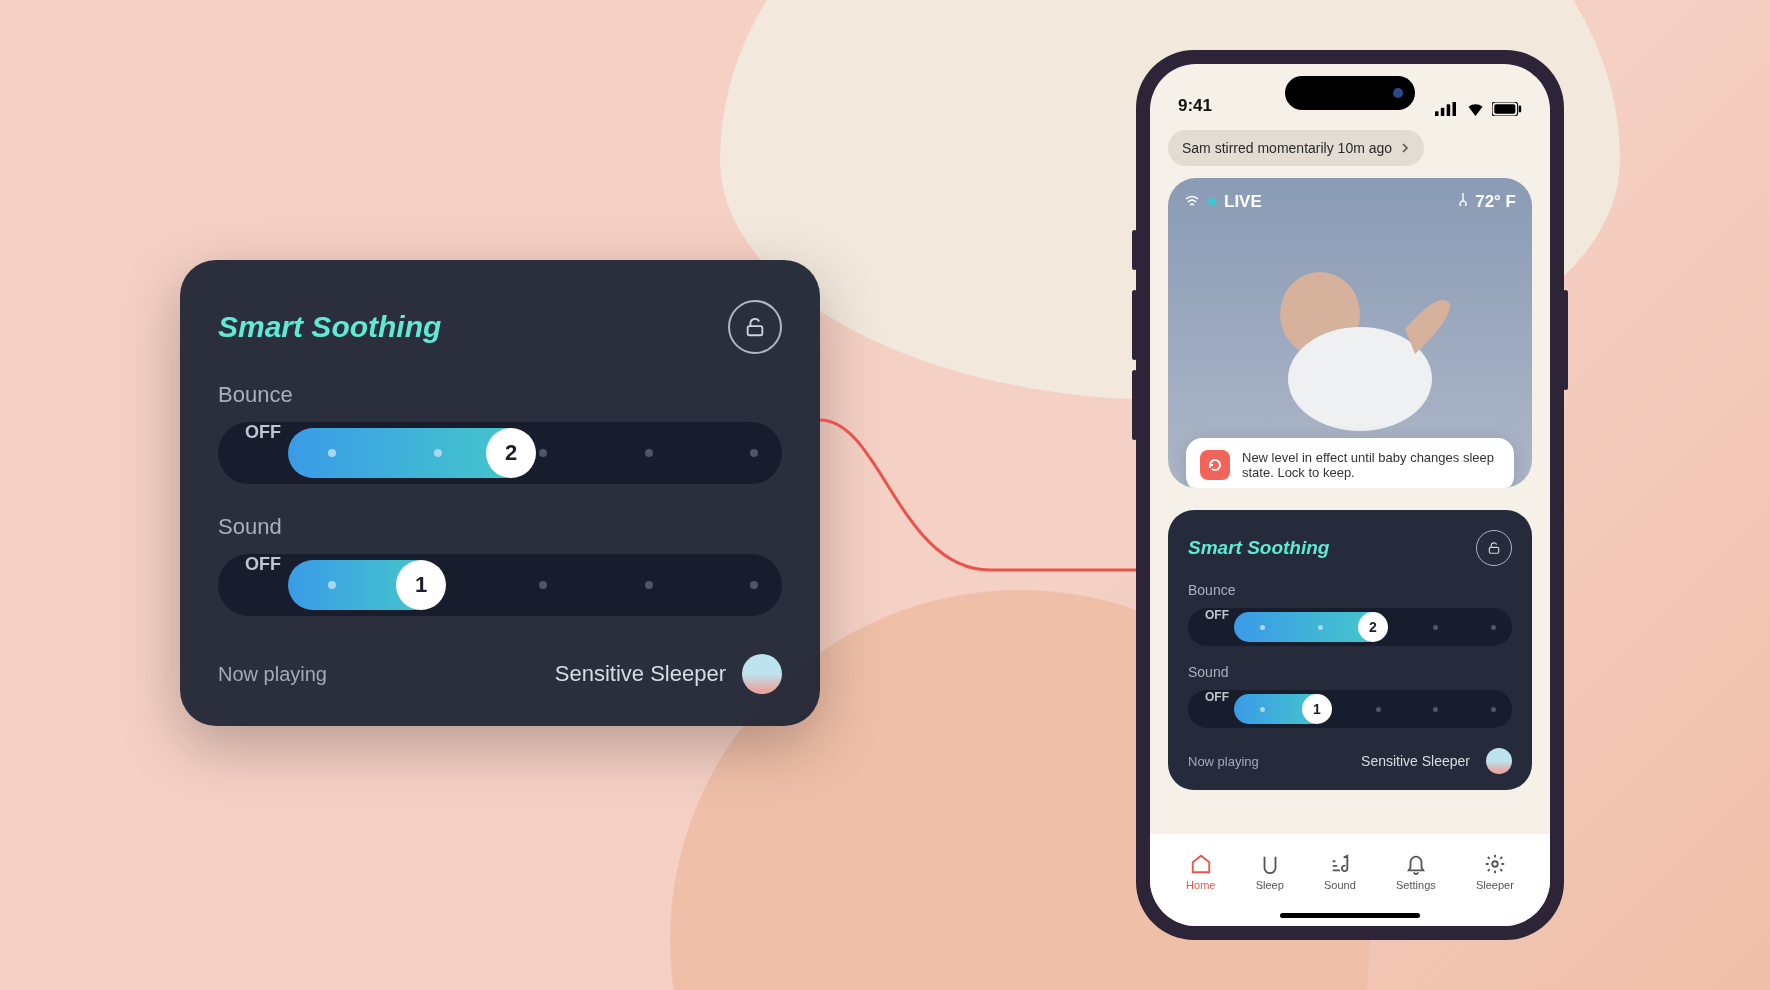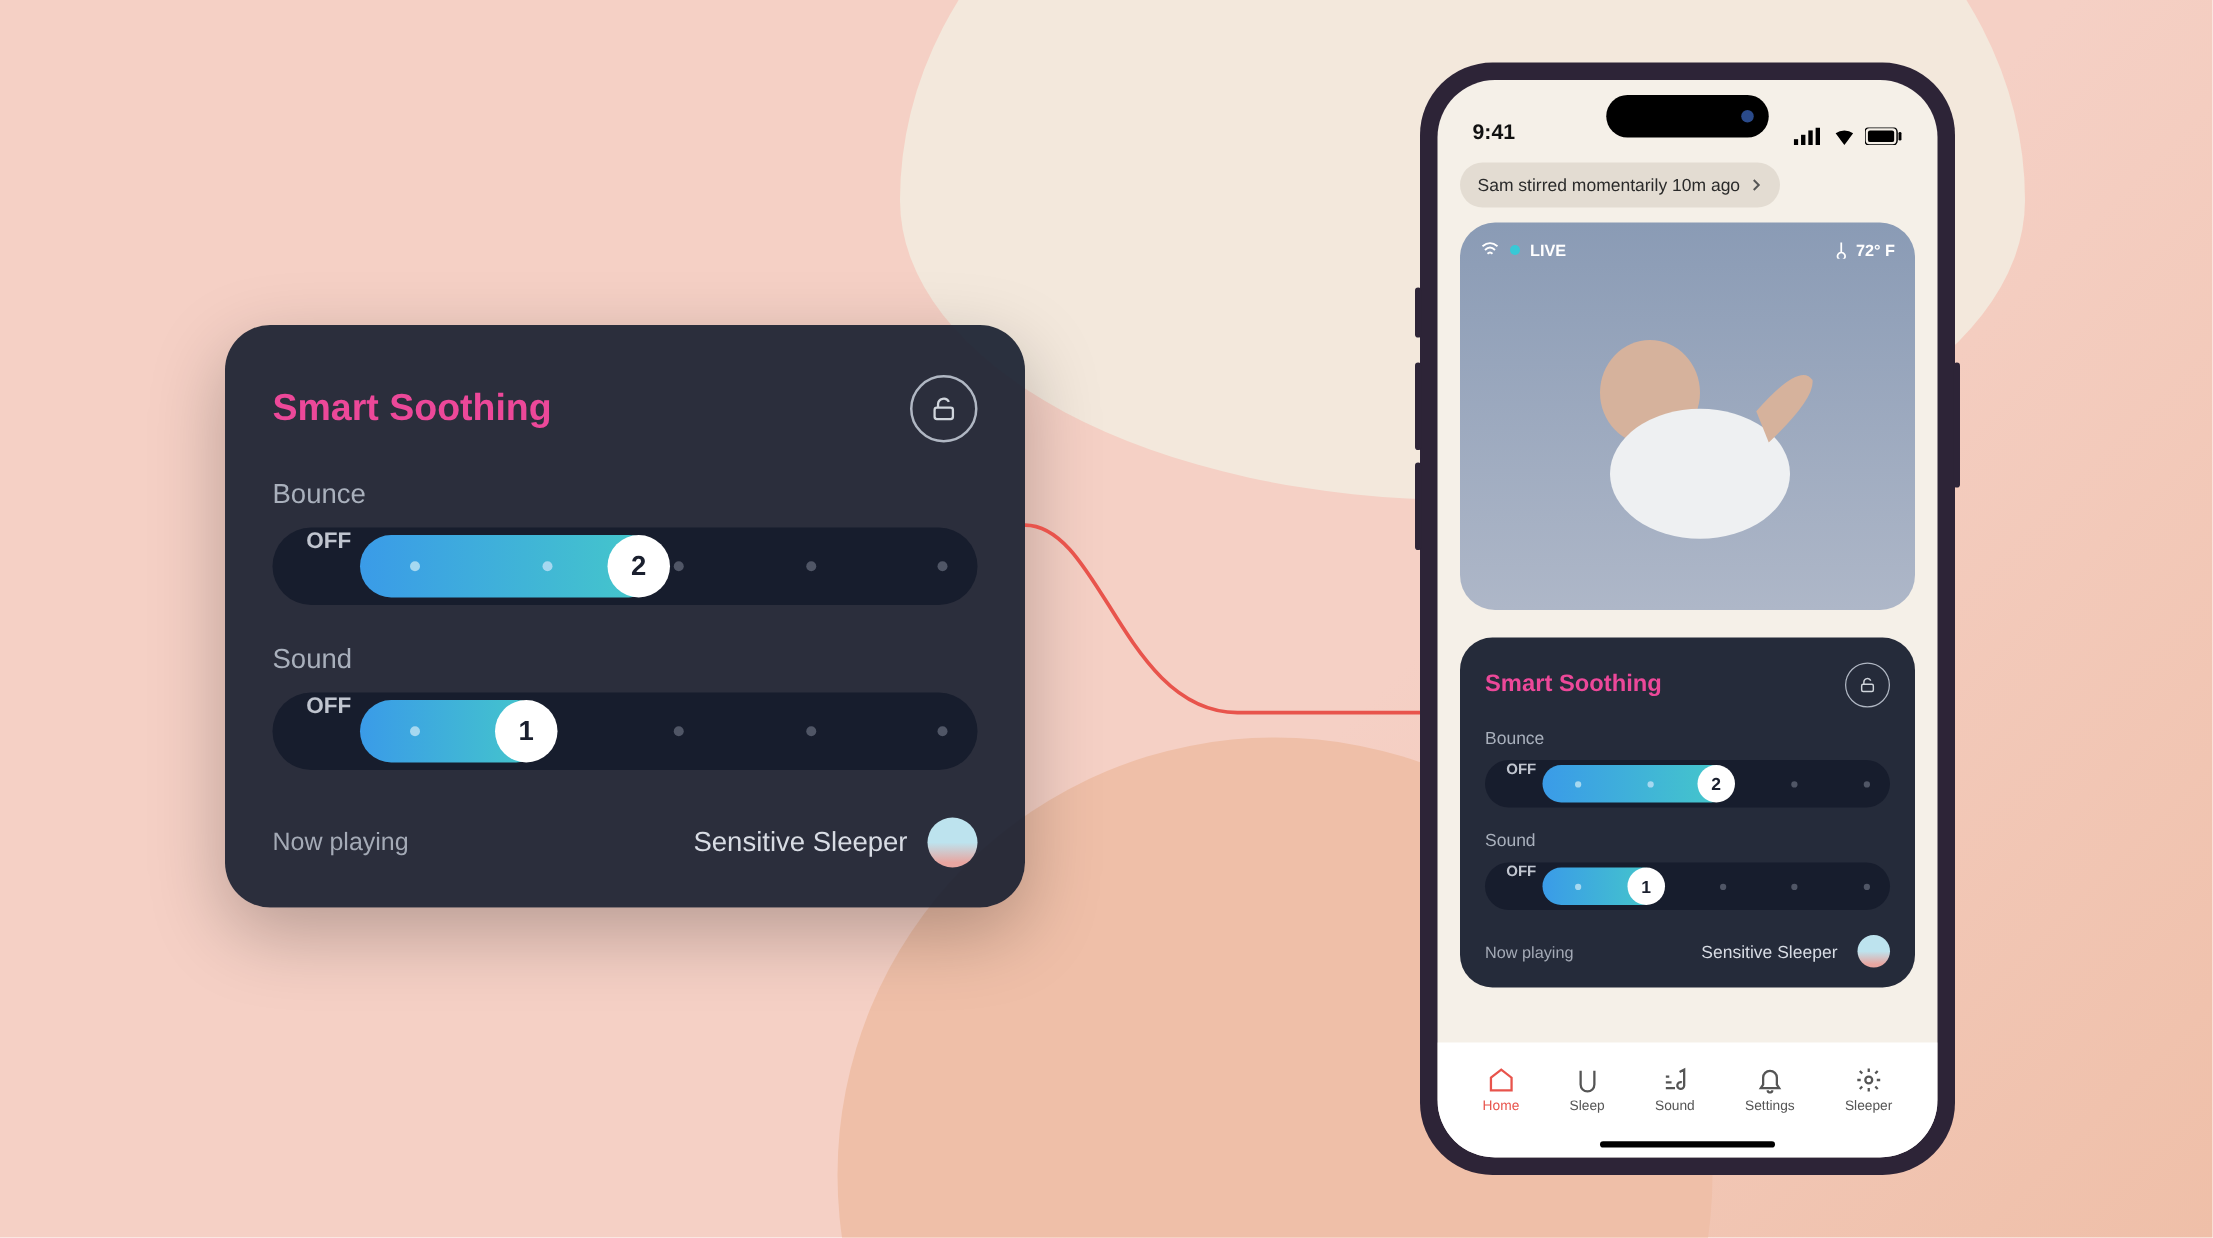--- a/index.html
+++ b/index.html
@@ -35,21 +35,21 @@
       left: 180px;
       top: 260px;
       width: 640px;
       border-radius: 36px;
       background: rgba(25,32,48,0.92);
       padding: 40px 38px 32px;
       color: #e5e8ec;
       box-shadow: 0 20px 60px rgba(0,0,0,0.25);
     }
     .card-header { display:flex; justify-content:space-between; align-items:center; margin-bottom:28px; }
-    .card-title { font-size: 30px; font-weight: 700; color: #ec4899; }
+    .card-title { font-size: 30px; font-weight: 700; color: #5eead4; font-style: italic; }
     .lock-btn {
       width: 54px; height: 54px;
       border: 2px solid #b0b7c3;
       border-radius: 50%;
       display:flex; align-items:center; justify-content:center;
       cursor:pointer;
     }
     .lock-btn svg { width: 22px; height: 22px; }
 
     .control-label { font-size: 22px; color:#a9b0bc; margin-bottom:14px; }
@@ -156,21 +156,21 @@
       margin: 0 18px;
       height: 310px;
       border-radius: 28px;
       background: linear-gradient(180deg, #8a9bb5 0%, #aeb7c8 100%);
       position:relative;
       overflow:hidden;
     }
     .video-top {
       position:absolute; top:14px; left:16px; right:16px;
       display:flex; justify-content:space-between; align-items:center;
-      color:#fff; font-size:13px; font-weight:600;
+      color:#fff; font-size:17px; font-weight:600;
     }
     .video-top-left { display:flex; align-items:center; gap:8px; }
     .live-dot { width:8px; height:8px; border-radius:50%; background:#38c9d6; }
 
     
     .baby {
       position:absolute;
       left:50%; top:55%;
       transform:translate(-50%,-50%);
       width:220px; height:180px;
@@ -348,20 +348,29 @@
               <path d="M6 1 v8 a3 3 0 1 0 0.1 0" stroke="#fff" stroke-width="1.4" fill="none"></path>
             </svg>
           <span>72° F</span>
         </div>
       </div>
       <svg class="baby" viewBox="0 0 220 180">
         <ellipse cx="80" cy="55" rx="40" ry="42" fill="#d6b29c"></ellipse>
         <ellipse cx="120" cy="120" rx="72" ry="52" fill="#eef0f2"></ellipse>
         <path d="M165 70 Q200 30 210 45 Q212 60 175 95" fill="#d6b29c"></path>
       </svg>
+      <div class="toast">
+        <div class="toast-icon">
+          <svg width="16" height="16" viewBox="0 0 16 16">
+              <path d="M3 8 a5 5 0 1 1 2 4" stroke="#fff" stroke-width="2" fill="none"></path>
+              <path d="M3 11 v-3 h3" stroke="#fff" stroke-width="2" fill="none"></path>
+            </svg>
+        </div>
+        <span>New level in effect until baby changes sleep state. Lock to keep.</span>
+      </div>
     </div>
 
     <div class="mini-card">
       <div class="card-header">
         <div class="card-title">Smart Soothing</div>
         <div class="lock-btn">
           <svg viewBox="0 0 24 24" fill="none" stroke="#d0d5dc" stroke-width="2">
             <path d="M7 11V8a5 5 0 0 1 9.5-2"></path>
               <rect x="4" y="11" width="16" height="10" rx="2"></rect>
           </svg>

